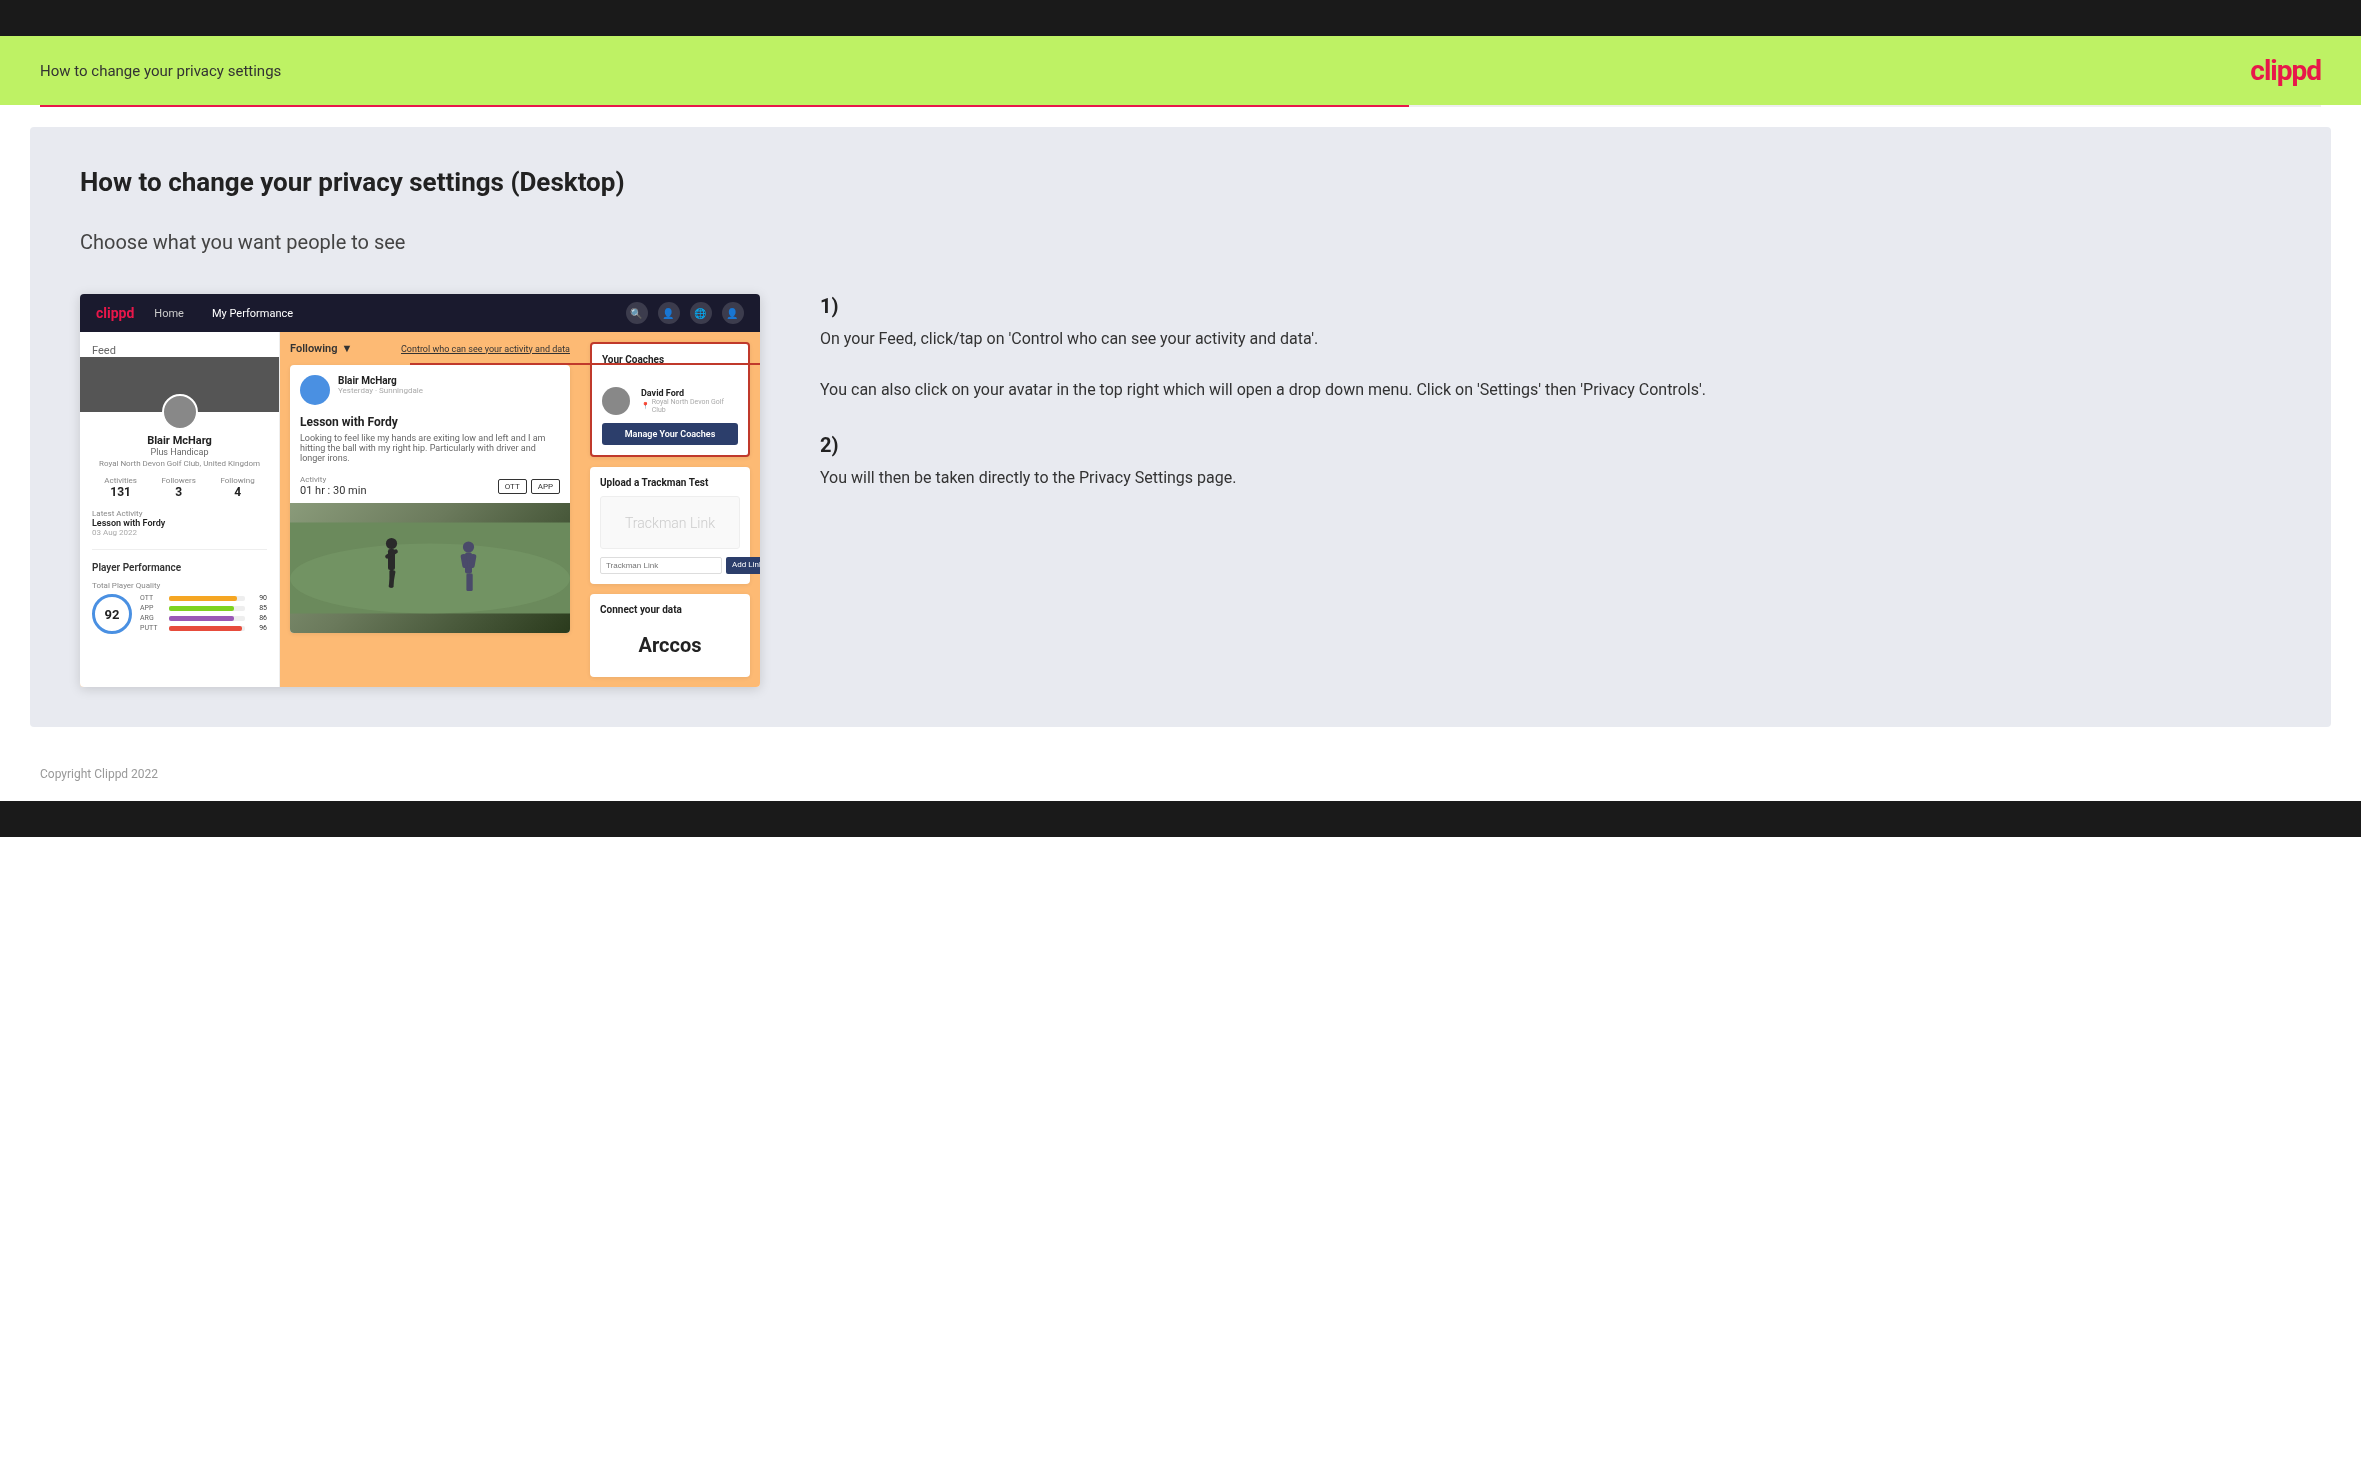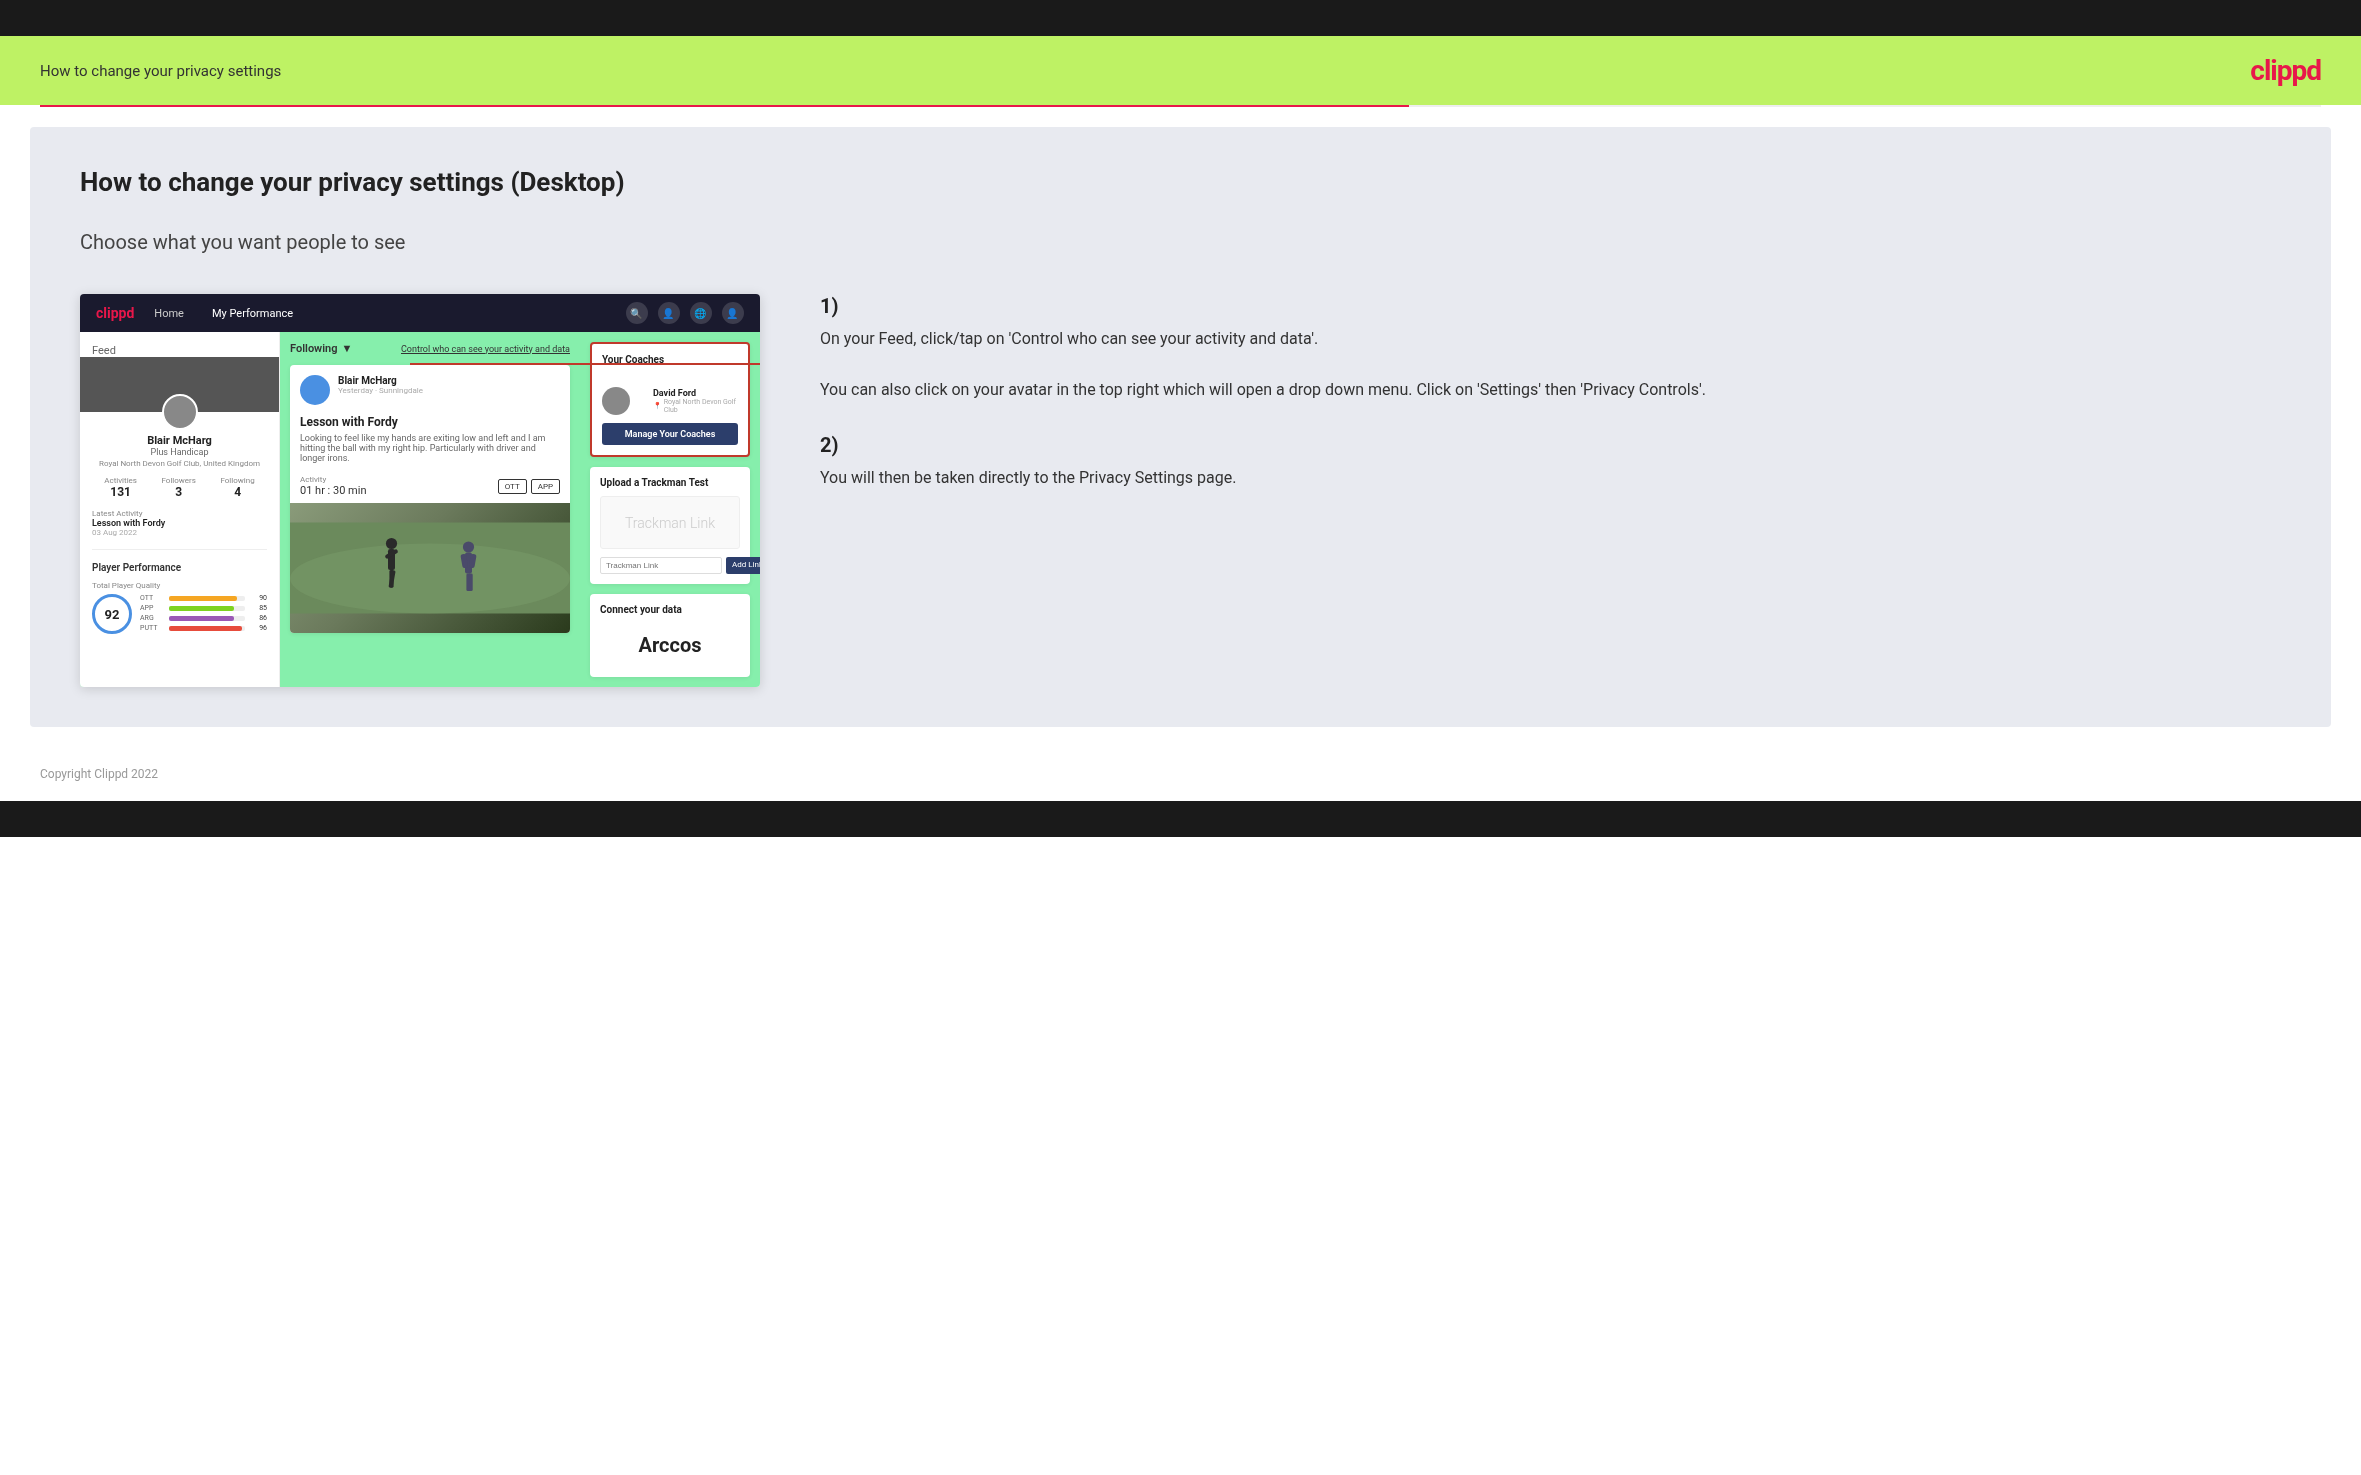--- a/index.html
+++ b/index.html
@@ -107,21 +107,21 @@
       border-radius: 50%;
       display: flex;
       align-items: center;
       justify-content: center;
       color: #fff;
       font-size: 10px;
     }
     
     .app-body {
       display: flex;
-      background: #86efac;
+      background: #fdba74;
     }
     
     .app-sidebar {
       width: 200px;
       flex-shrink: 0;
       background: #fff;
       padding: 12px;
       border-right: 1px solid #eee;
     }
     .sidebar-feed-label {
@@ -385,21 +385,21 @@
     }
     .coaches-title {
       font-size: 10px;
       font-weight: 700;
       color: #222;
       margin-bottom: 22px;
     }
     .coach-item {
       display: flex;
       align-items: center;
-      gap: 23px;
+      gap: 11px;
       margin-bottom: 8px;
     }
     .coach-avatar {
       width: 28px;
       height: 28px;
       background: #888;
       border-radius: 50%;
       flex-shrink: 0;
     }
     .coach-name {

